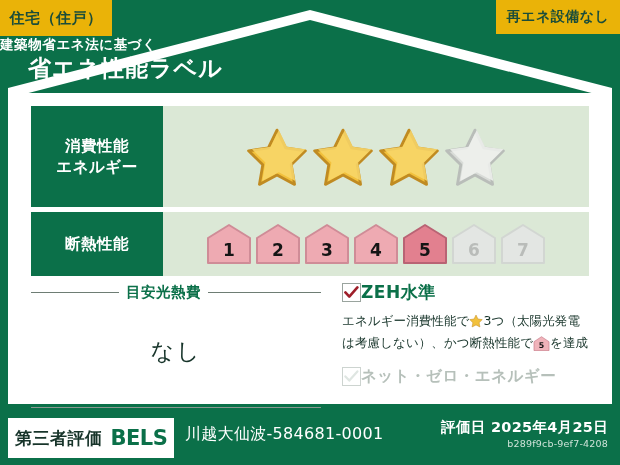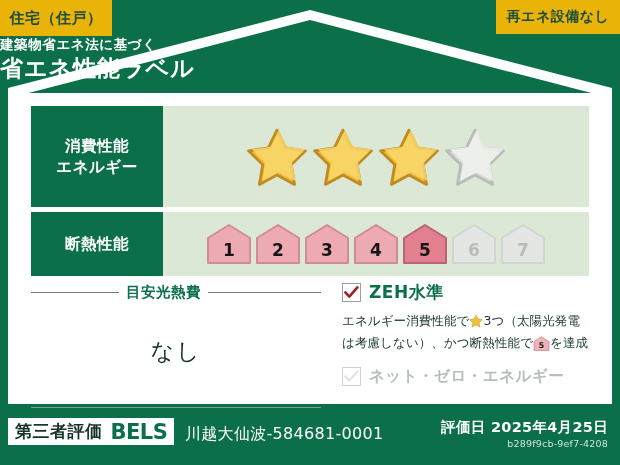--- a/index.html
+++ b/index.html
@@ -60,20 +60,21 @@
     font-weight: 700;
     letter-spacing: 0.6px;
     line-height: 1.2;
   }
   .title-main {
     font-size: 23px;
     font-weight: 700;
     letter-spacing: 1px;
     margin-top: 3px;
     line-height: 1.15;
+    padding-left: 28px;
   }
   
   #card {
     position: absolute;
     left: 17px;
     top: 93px;
     width: 586px;
     height: 311px;
     background: #ffffff;
     z-index: 12;
@@ -182,21 +183,20 @@
 
   #zeh-section {
     position: absolute;
     left: 325px;
     top: 188px;
     width: 250px;
   }
   .check-line {
     display: flex;
     align-items: center;
-    gap: 8px;
   }
   .checkbox {
     width: 19px;
     height: 19px;
     border: 1.5px solid #9aa49e;
     box-sizing: border-box;
     display: flex;
     align-items: center;
     justify-content: center;
     flex: 0 0 19px;
@@ -228,21 +228,21 @@
     left: 0;
     top: 410px;
     width: 620px;
     height: 55px;
     z-index: 18;
   }
   #bels-plate {
     position: absolute;
     left: 8px;
     top: 8px;
-    height: 27px;
+    height: 40px;
     background: #ffffff;
     display: flex;
     align-items: center;
     padding: 0 7px;
     gap: 8px;
   }
   .bels-jp {
     font-size: 17px;
     font-weight: 700;
     color: #17342a;

